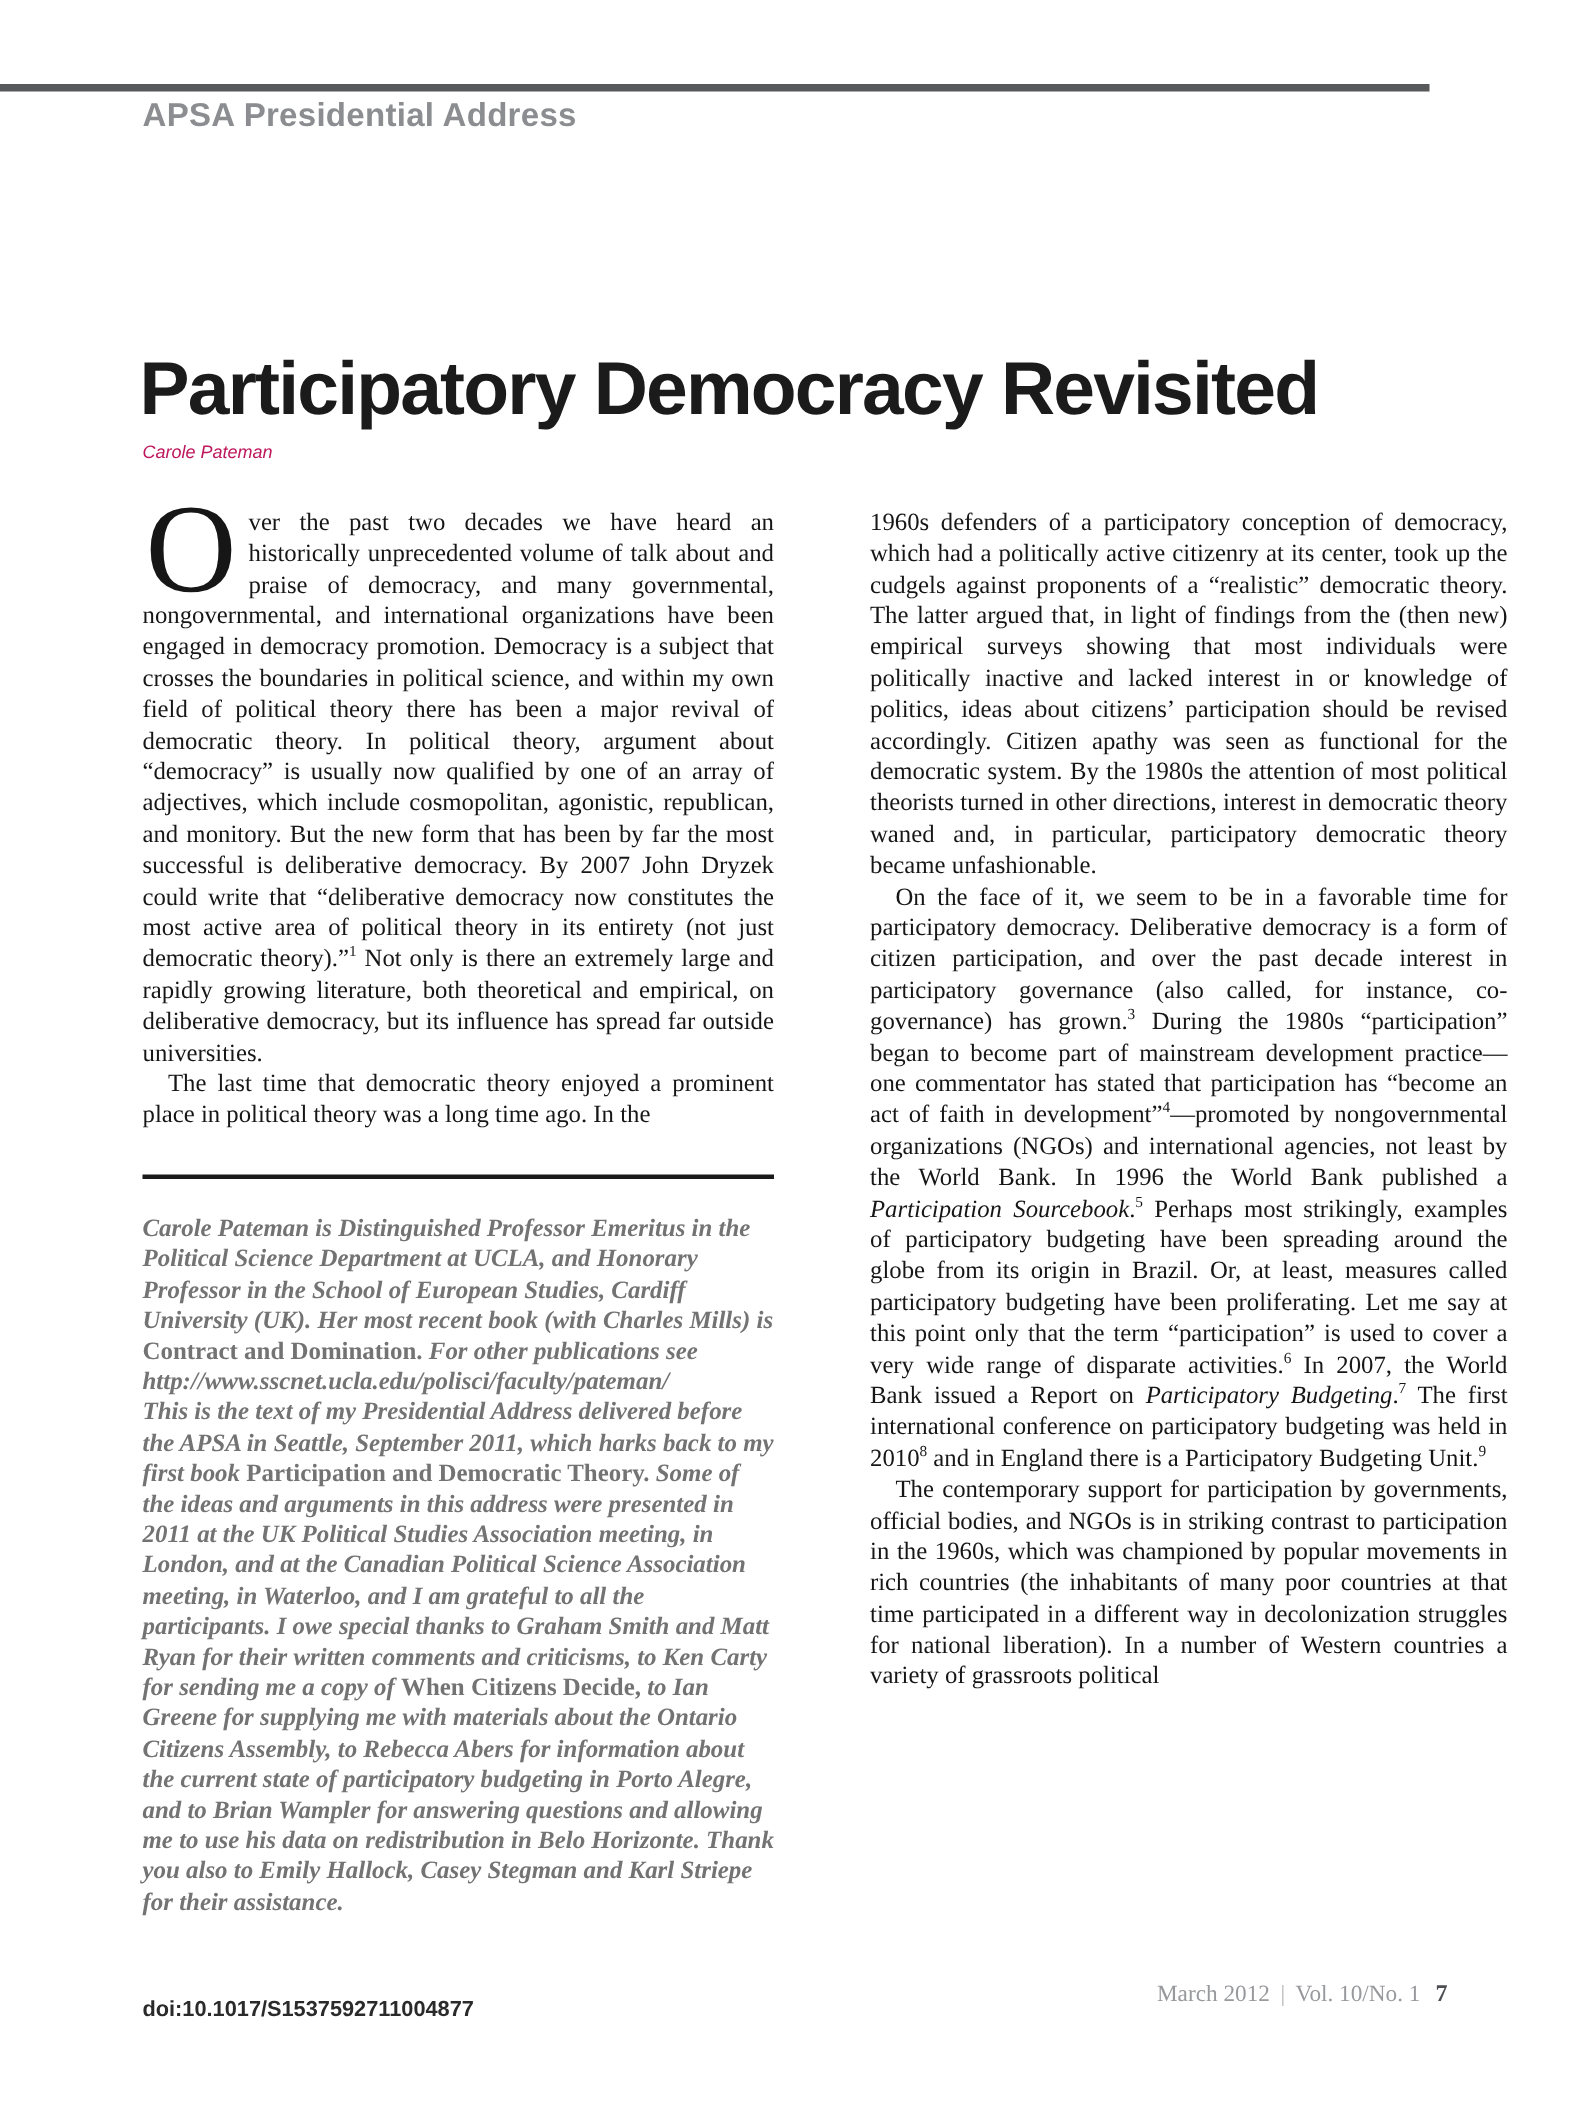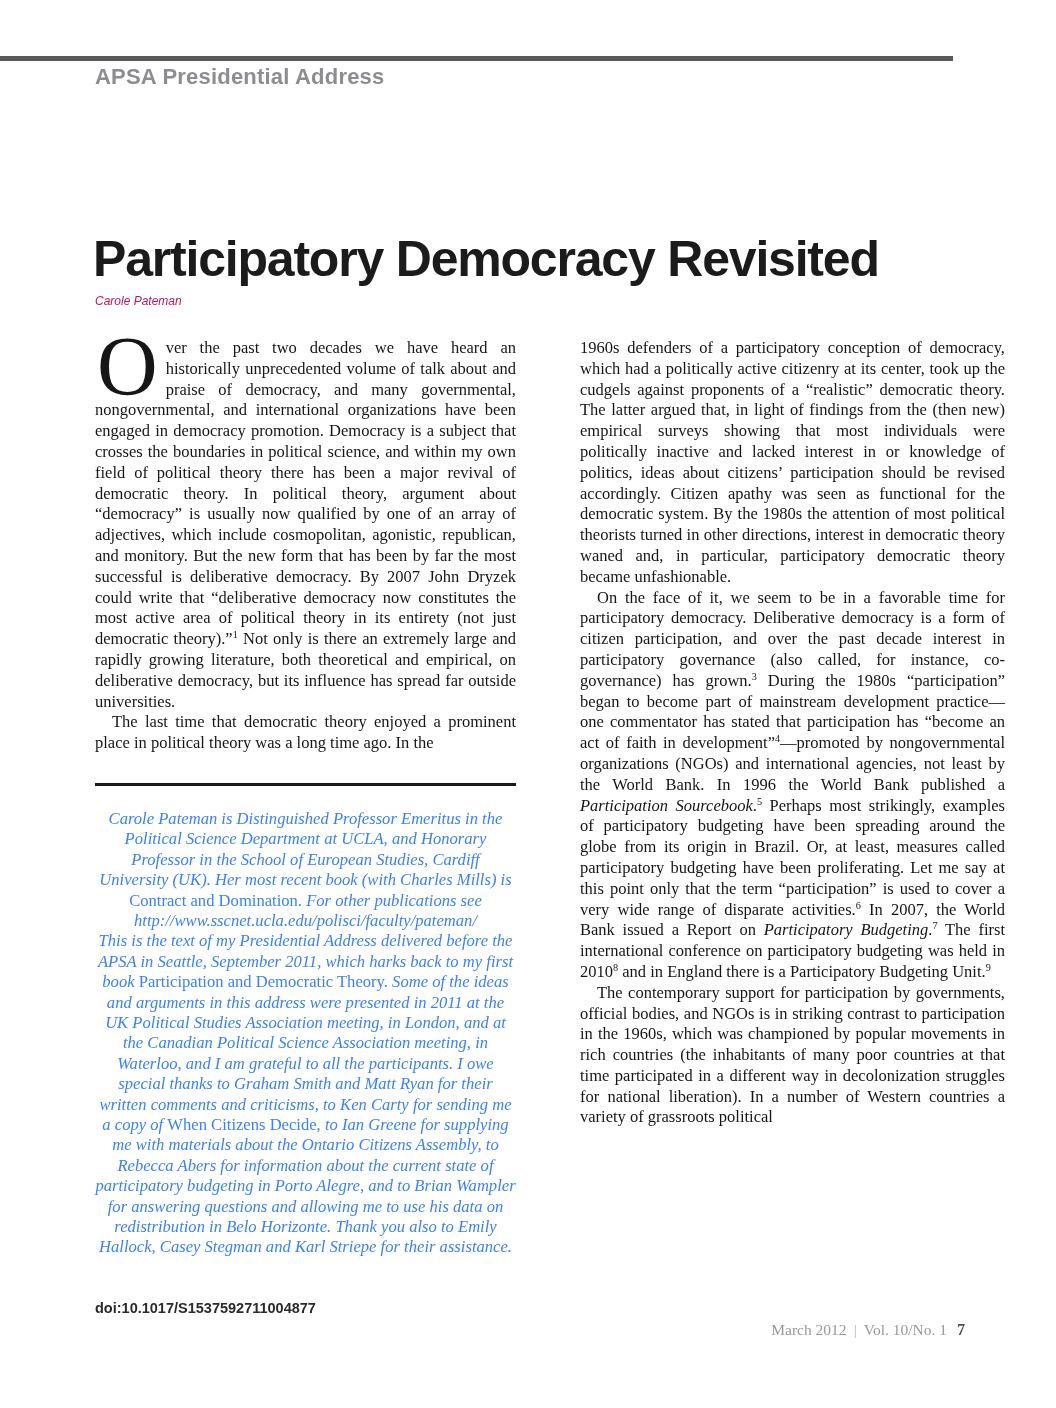--- a/index.html
+++ b/index.html
@@ -70,29 +70,30 @@
     margin-top: 29px;
     width: 100%;
     height: 3px;
     background: #1a1a1a;
   }
   .author-note {
     margin-top: 23px;
     font-style: italic;
     font-size: 16.6px;
     line-height: 20.4px;
-    text-align: center;
-    color: #3b82f6;
+    text-align: left;
+    color: #737373;
+    font-weight: bold;
   }
   .seg-i  { font-style: italic; }
   .seg-rm { font-style: normal; }
   sup { font-size: 62%; line-height: 0; vertical-align: super; }
   .footer-doi {
     position: absolute;
-    left: 95px; top: 1300px;
+    left: 95px; top: 1332px;
     font-family: "Liberation Sans", "DejaVu Sans", sans-serif;
     font-weight: bold;
     font-size: 14.5px;
     color: #2a2a2a;
   }
   .footer-issue {
     position: absolute;
     right: 91px; top: 1321px;
     font-family: Liberation Serif, serif;
     font-size: 15.5px;

